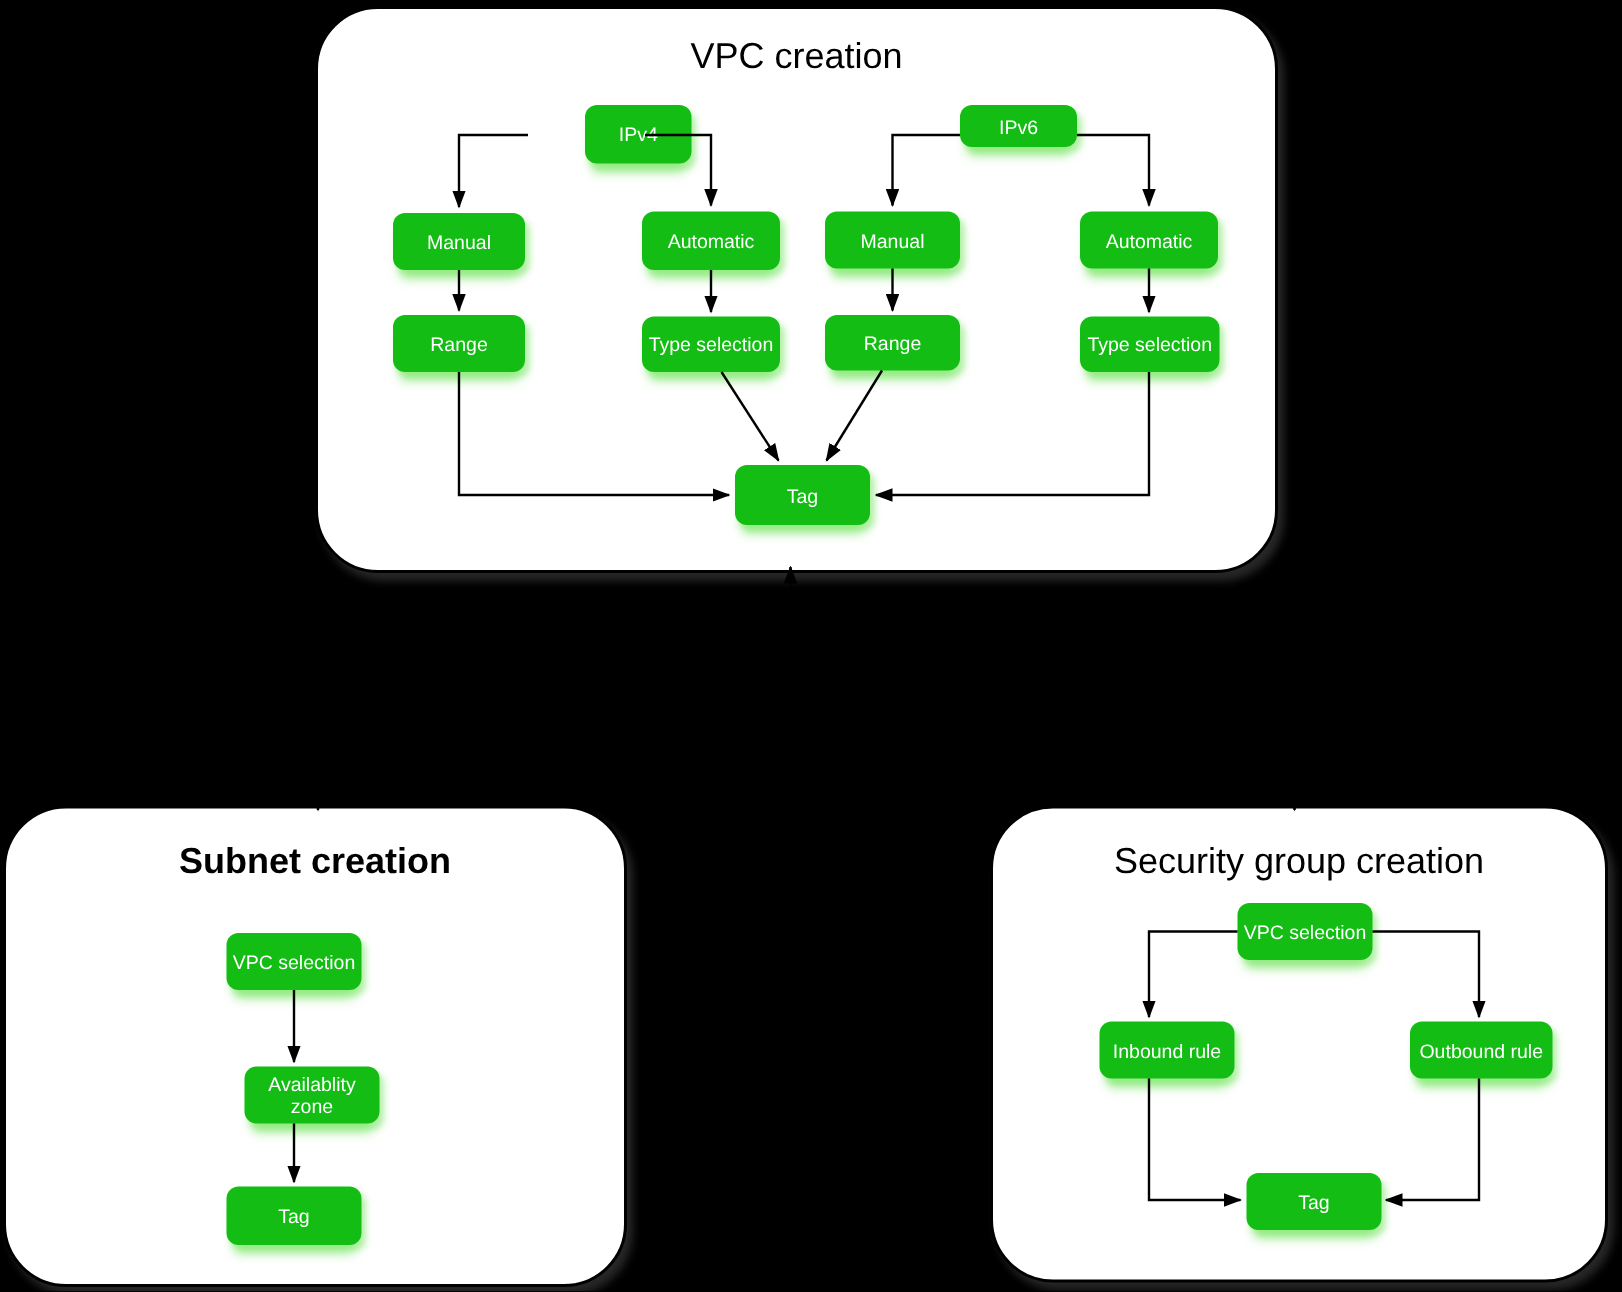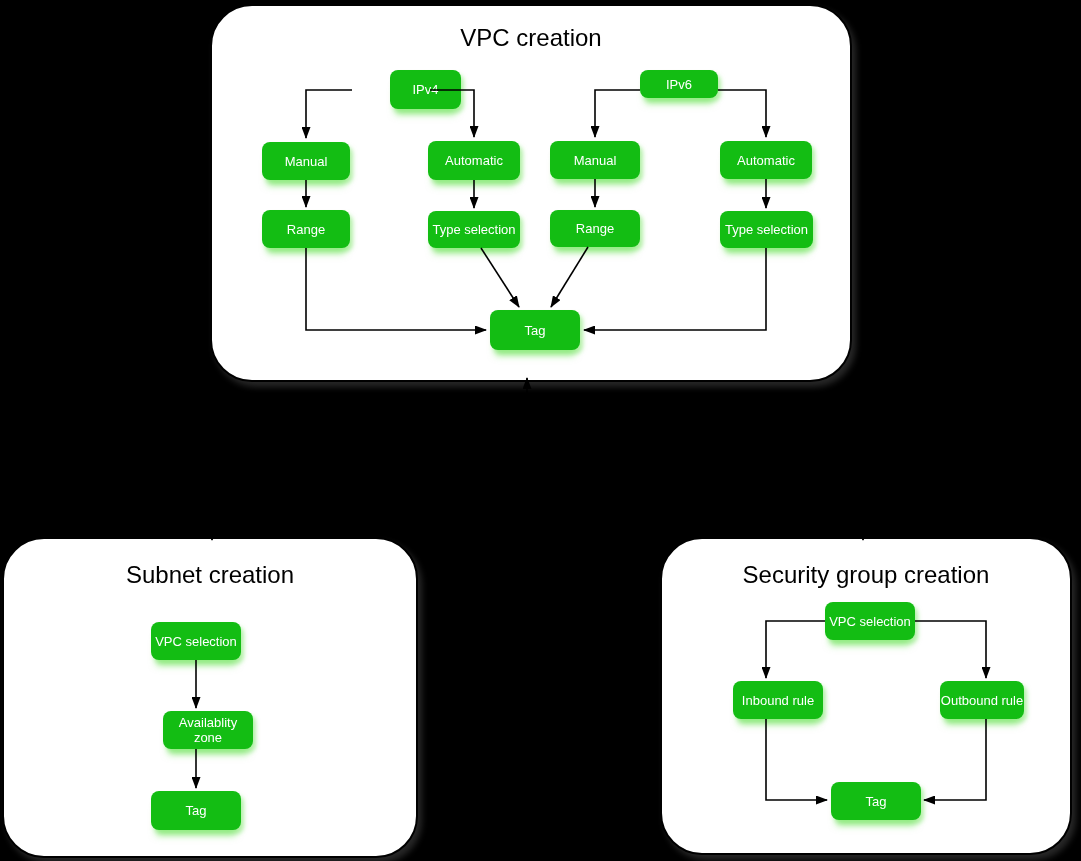--- a/index.html
+++ b/index.html
@@ -54,31 +54,31 @@
     <div class="node" style="left:338px;top:135px;width:90px;height:38px;">Manual</div>
     <div class="node" style="left:508px;top:135px;width:92px;height:38px;">Automatic</div>
     <div class="node" style="left:50px;top:204px;width:88px;height:38px;">Range</div>
     <div class="node" style="left:216px;top:205px;width:92px;height:37px;">Type selection</div>
     <div class="node" style="left:338px;top:204px;width:90px;height:37px;">Range</div>
     <div class="node" style="left:508px;top:205px;width:93px;height:37px;">Type selection</div>
     <div class="node" style="left:278px;top:304px;width:90px;height:40px;">Tag</div>
   </div>
 
   <div class="container-box" style="left:2px;top:537px;width:416px;height:321px;">
-    <div class="container-title" style="top:22px;">Subnet creation</div>
+    <div class="container-title" style="top:22px;font-weight:bold;">Subnet creation</div>
     <div class="node" style="left:147px;top:83px;width:90px;height:38px;">VPC selection</div>
     <div class="node" style="left:159px;top:172px;width:90px;height:38px;">Availablity zone</div>
     <div class="node" style="left:147px;top:252px;width:90px;height:39px;">Tag</div>
   </div>
 
   <div class="container-box" style="left:660px;top:537px;width:412px;height:318px;">
     <div class="container-title" style="top:22px;">Security group creation</div>
     <div class="node" style="left:163px;top:63px;width:90px;height:38px;">VPC selection</div>
     <div class="node" style="left:59px;top:142px;width:90px;height:38px;margin-left:12px;">Inbound rule</div>
-    <div class="node" style="left:278px;top:142px;width:84px;height:38px;">Outbound rule</div>
+    <div class="node" style="left:278px;top:142px;width:95px;height:38px;">Outbound rule</div>
     <div class="node" style="left:169px;top:243px;width:90px;height:38px;">Tag</div>
   </div>
 
   <svg class="edges" viewBox="0 0 1081 861">
     <defs>
       <marker id="arrow" viewBox="0 0 12 9" refX="11" refY="4.5" markerWidth="12" markerHeight="9" orient="auto" markerUnits="userSpaceOnUse">
         <path d="M0,0 L12,4.5 L0,9 z"></path>
       </marker>
     </defs>
 

